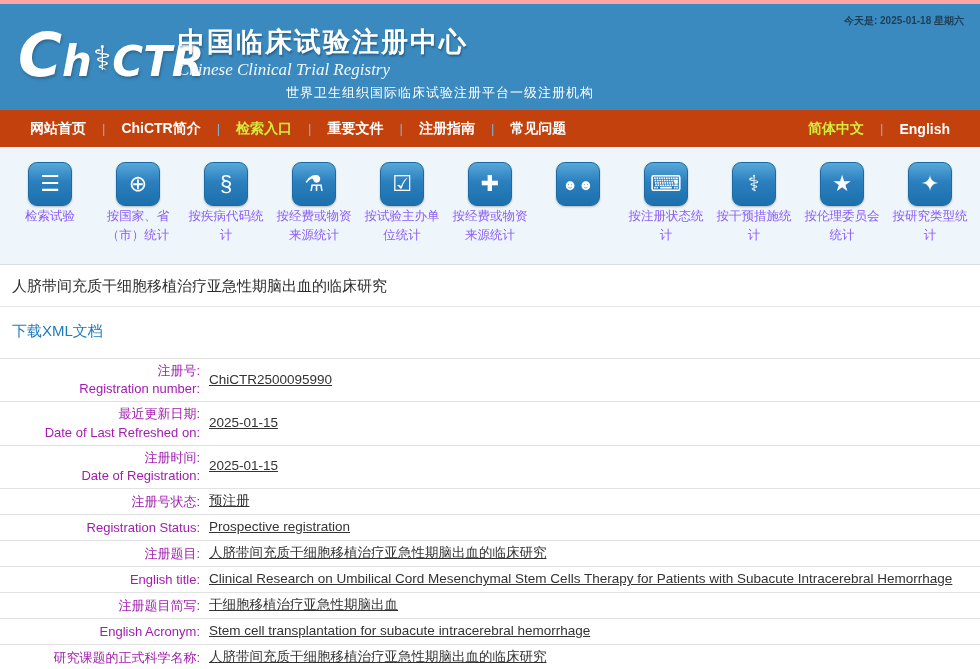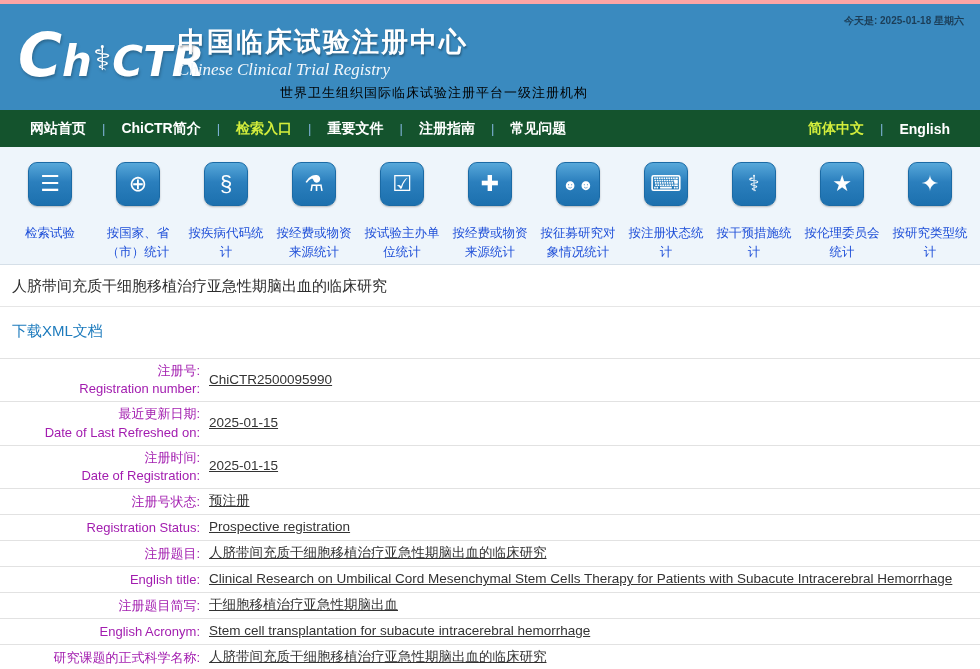--- a/index.html
+++ b/index.html
@@ -15,47 +15,47 @@
   .logo-left { display:inline-block; font-size:42px; line-height:62px; }
   .logo-left::first-letter { font-size:60px; }
   .logo-caduceus { display:inline-block; font-size:34px; vertical-align:6px;
     font-style:normal; margin:0 1px; }
   .logo-right { display:inline-block; font-size:42px; line-height:62px; }
   .title-block { position:absolute; left:178px; top:20px; }
   .title-zh { font-size:27px; font-weight:bold; color:#fff; letter-spacing:2px;
     text-shadow:1px 2px 2px rgba(0,0,0,.3); }
   .title-en { font-family:"Liberation Serif","DejaVu Serif",serif;
     font-style:italic; font-size:17px; color:#f2f7fb; margin-top:0; }
-  .subtitle { position:absolute; left:280px; top:80px; font-size:13px;
-    color:#000000; letter-spacing:1px; }
+  .subtitle { position:absolute; left:286px; top:80px; font-size:13px;
+    color:#ffffff; letter-spacing:1px; }
   .today { position:absolute; right:16px; top:10px; font-size:10px;
     font-weight:bold; color:#1c3e58; }
 
   
-  .nav { height:37px; background:#14532d; display:flex; align-items:center;
+  .nav { height:37px; background:#c2410c; display:flex; align-items:center;
     padding:0 14px; }
   .nav-item { font-size:14px; font-weight:bold; color:#fff; padding:0 16px;
     cursor:pointer; white-space:nowrap; }
   .nav-item.active { color:#d3ed3c; }
   .nav-sep { color:#7fb3d8; font-size:13px; }
   .nav-sep::after { content:"|"; }
   .nav-spacer { flex:1; }
 
   
   .toolbar { height:118px; background:#eef5fb; border-bottom:1px solid #d5dfe8;
     display:flex; padding:0 6px; }
   .tool-item { flex:1; display:flex; flex-direction:column; align-items:center;
     padding-top:15px; cursor:pointer; }
   .tool-icon { width:44px; height:44px; border-radius:9px; flex-shrink:0;
     background:linear-gradient(180deg,#57a8da 0%,#2b7fbd 45%,#1c70ae 100%);
     color:#fff; display:flex; align-items:center; justify-content:center;
     font-size:22px; line-height:1; box-shadow:0 1px 2px rgba(0,0,0,.25);
     border:1px solid #1a6aa5; }
-  .tool-label { margin-top:18px; font-size:12.5px; line-height:1.55;
-    color:#1d4ed8; text-align:center; max-width:86px; }
+  .tool-label { margin-top:1px; font-size:12.5px; line-height:1.55;
+    color:#8b5cf6; text-align:center; max-width:86px; }
 
   
   .trial-title { padding:12px 12px 10px; font-size:15px; color:#2d2d2d;
     border-bottom:1px solid #e6e6e6; }
   .download { padding:15px 12px 17px; font-size:15px; }
   .download-link { color:#1d7bbd; cursor:pointer; }
 
   .info-table { border-top:1px solid #e2e2e2; }
   .row { display:flex; align-items:center; border-bottom:1px solid #e2e2e2;
     padding:3px 0; min-height:26px; }
@@ -115,21 +115,20 @@
   <div class="tool-item">
     <div class="tool-icon">☑</div>
     <div class="tool-label">按试验主办单位统计</div>
   </div>
   <div class="tool-item">
     <div class="tool-icon">✚</div>
     <div class="tool-label">按经费或物资来源统计</div>
   </div>
   <div class="tool-item">
     <div class="tool-icon" style="font-size:15px;">☻☻</div>
-    <div class="tool-label">按征募研究对象情况统计</div>
   </div>
   <div class="tool-item">
     <div class="tool-icon">⌨</div>
     <div class="tool-label">按注册状态统计</div>
   </div>
   <div class="tool-item">
     <div class="tool-icon">⚕</div>
     <div class="tool-label">按干预措施统计</div>
   </div>
   <div class="tool-item">

